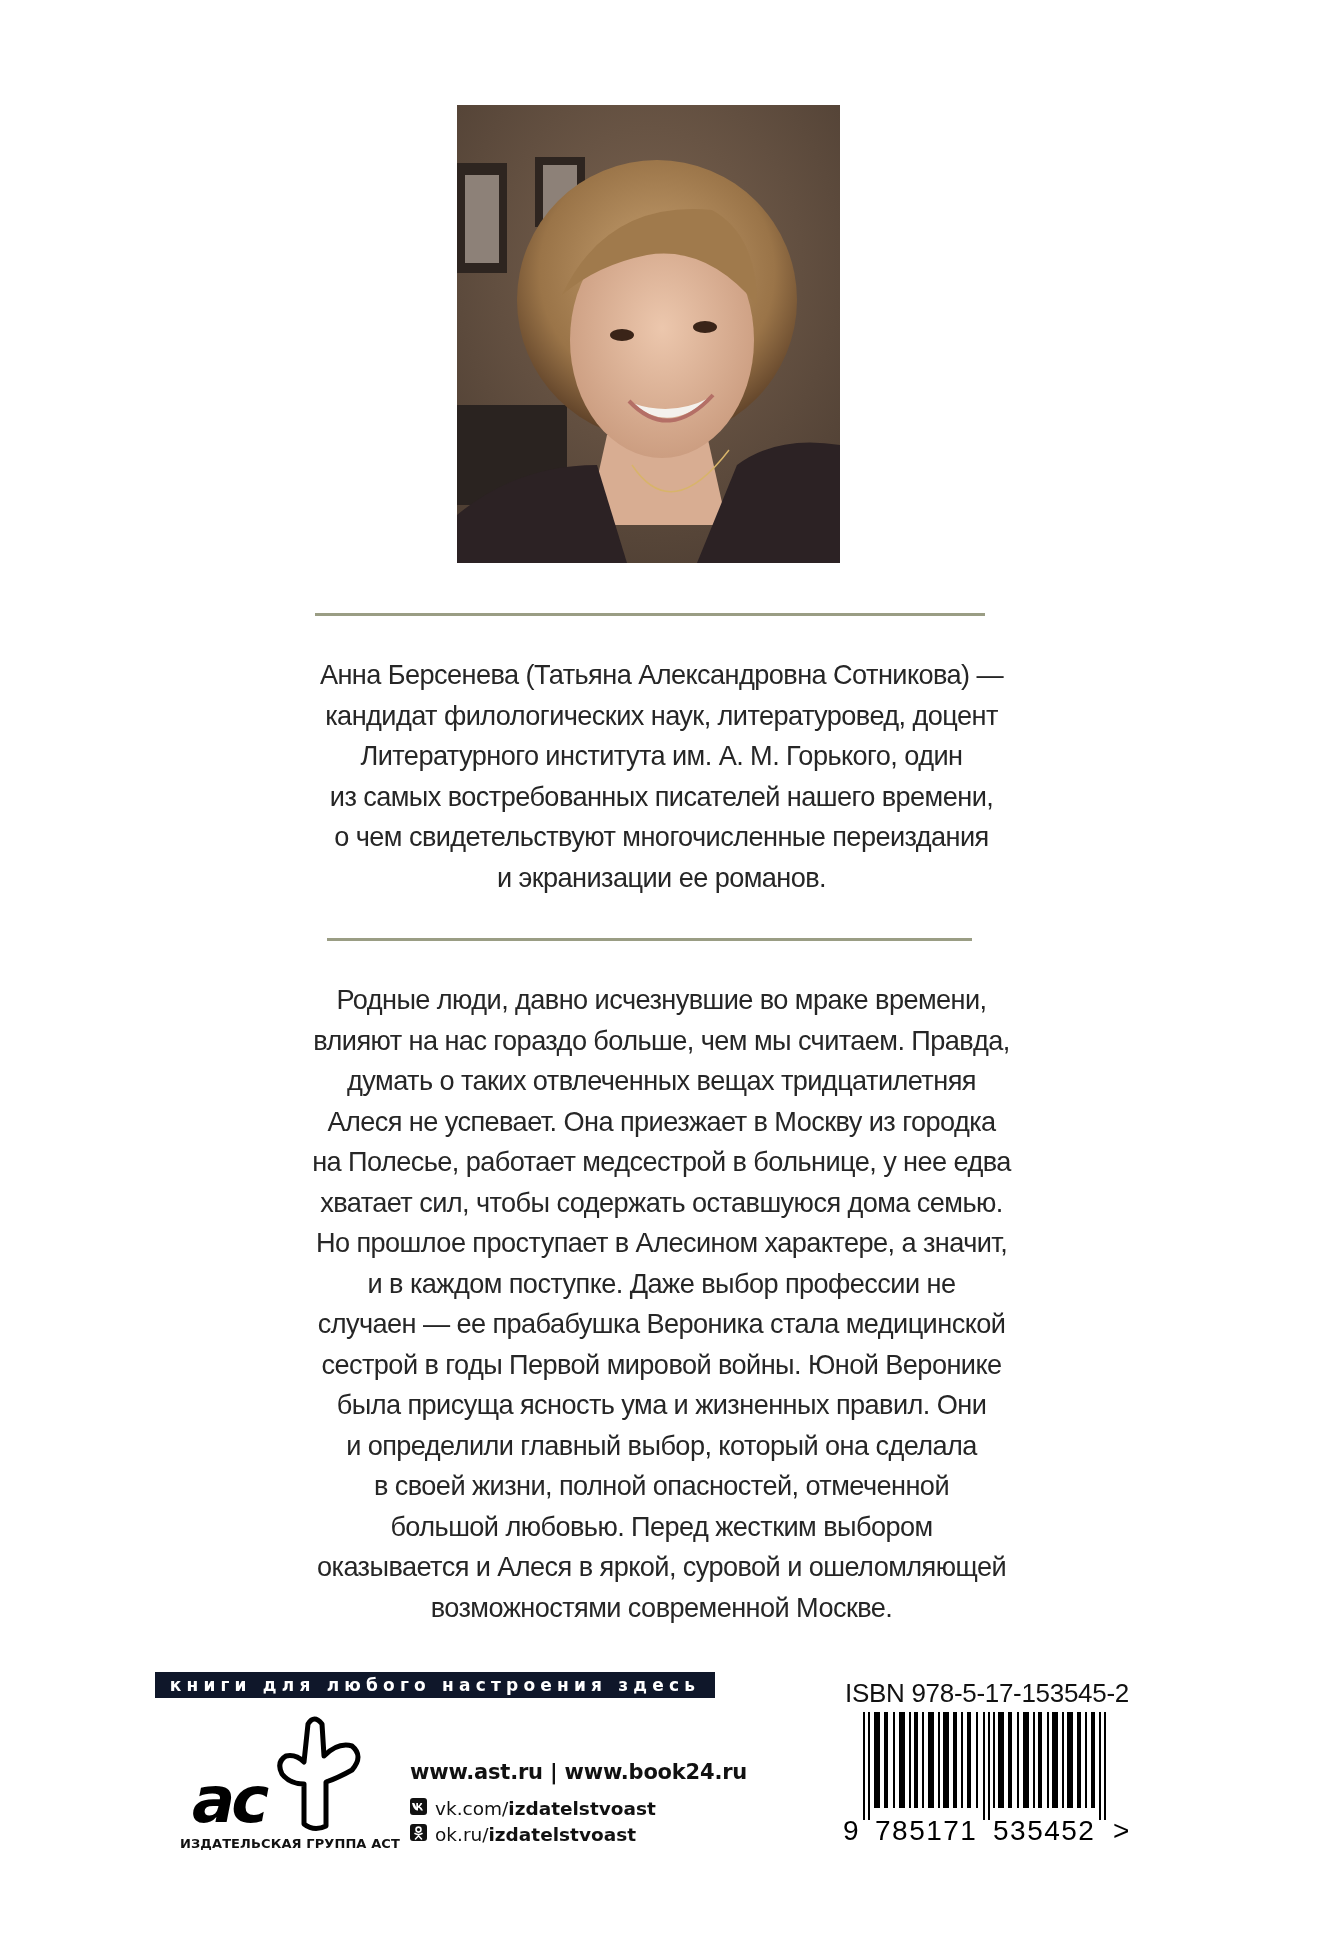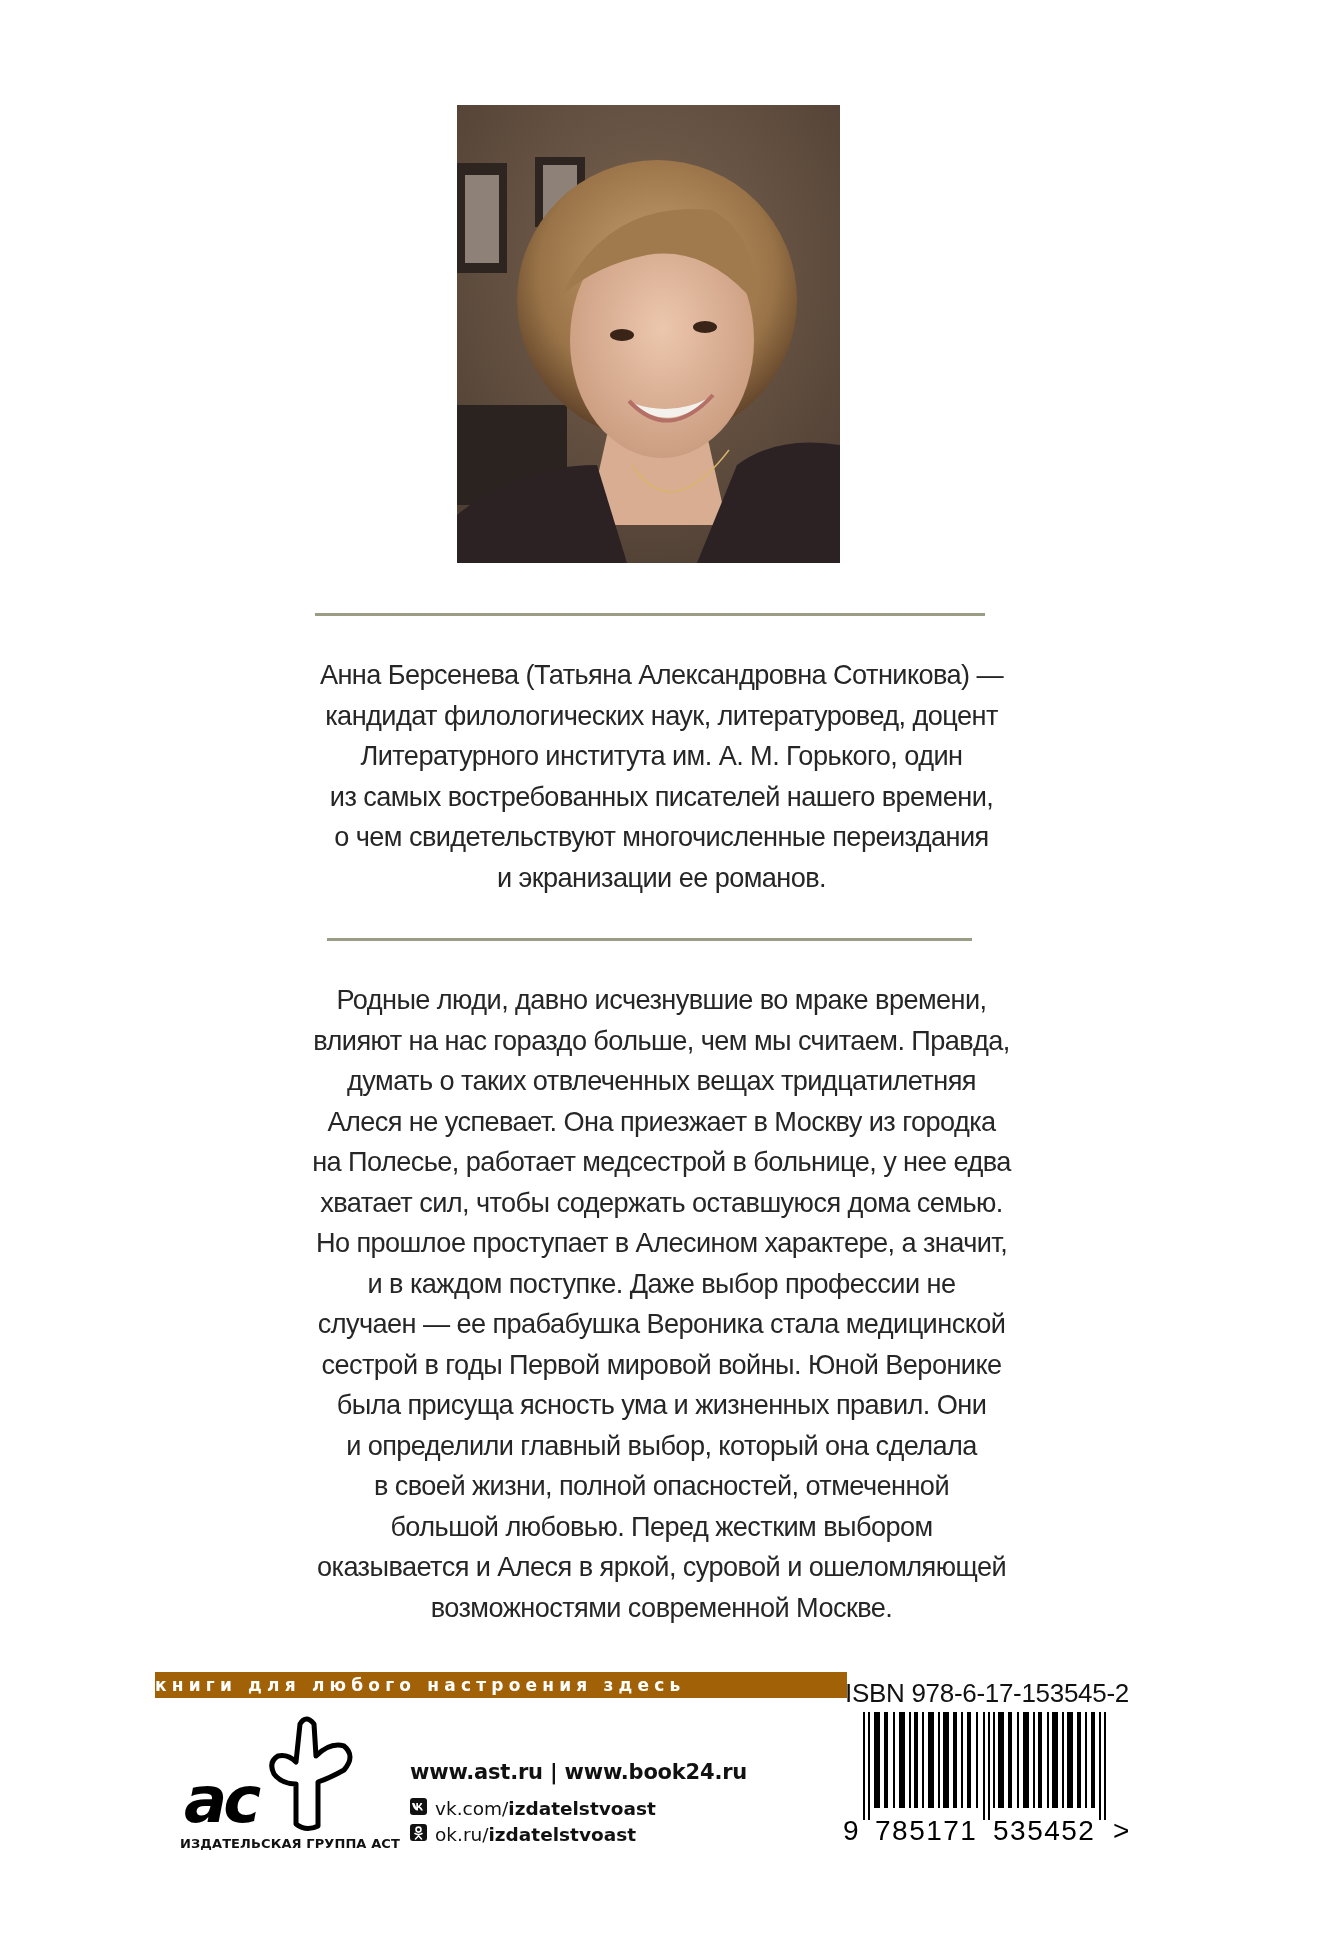--- a/index.html
+++ b/index.html
@@ -15,26 +15,26 @@
     .divider.d2 { left: 327px; width: 645px; top: 938px; }
 
     .para { position: absolute; left: 190px; width: 943px; text-align: center;
             font-family: "Liberation Sans", sans-serif; font-size: 28px;
             line-height: 40.5px; color: #262626; letter-spacing: -0.6px;
             transform: scaleX(0.97); transform-origin: center top; }
     .para .line { display: block; white-space: nowrap; }
     .para.bio { top: 655px; }
     .para.annot { top: 980px; }
 
-    .slogan { position: absolute; left: 155px; top: 1672px; width: 692px; height: 26px;
-              background: #a16207; color: #fff; font-family: "DejaVu Sans", sans-serif;
+    .slogan { position: absolute; left: 155px; top: 1672px; width: 560px; height: 26px;
+              background: #0f172a; color: #fff; font-family: "DejaVu Sans", sans-serif;
               font-weight: bold; font-size: 17px; letter-spacing: 5.2px; line-height: 26px;
-              white-space: nowrap; }
-
-    .logo { position: absolute; left: 180px; top: 1712px; width: 220px; height: 130px; }
+              text-align: center; white-space: nowrap; }
+
+    .logo { position: absolute; left: 188px; top: 1712px; width: 220px; height: 130px; }
     .logo svg { display: block; }
     .logo-caption { position: absolute; left: 180px; top: 1836px; font-family: "DejaVu Sans", sans-serif;
                     font-weight: bold; font-size: 13px; color: #111; white-space: nowrap;
                     letter-spacing: 0.1px; }
 
     .links { position: absolute; left: 410px; top: 1760px; font-family: "DejaVu Sans", sans-serif; color: #111; }
     .links .sites { font-weight: bold; font-size: 21px; white-space: nowrap; letter-spacing: -0.2px; }
     .links .social { display: flex; margin-top: 14px; font-size: 18.5px; white-space: nowrap; height: 24px; }
     .links .social + .social { margin-top: 2px; }
     .links .social b { font-weight: bold; }
@@ -155,21 +155,21 @@
       <svg width="11" height="14" viewBox="0 0 11 14">
           <circle cx="5.5" cy="3.6" r="2.5" stroke="#fff" stroke-width="1.6" fill="none"></circle>
           <path d="M2 7.5 Q5.5 9.5 9 7.5 M5.5 9 L5.5 9.6 M2.5 13 L5.5 9.8 L8.5 13" stroke="#fff" stroke-width="1.6" fill="none" stroke-linecap="round"></path>
         </svg>
     </span>
     <span>ok.ru/</span>
       <b>izdatelstvoast</b>
   </div>
 </div>
 
-<div class="isbn">ISBN 978-6-17-153545-2</div>
+<div class="isbn">ISBN 978-5-17-153545-2</div>
 
 <div class="barcode">
   <svg width="290" height="140" viewBox="0 0 290 140">
     <g fill="#000">
       <rect x="20" y="0" width="2" height="108"></rect>
         <rect x="25" y="0" width="2" height="108"></rect>
       <rect x="31" y="0" width="6" height="96"></rect>
         <rect x="41" y="0" width="4" height="96"></rect>
       <rect x="50" y="0" width="2" height="96"></rect>
         <rect x="56" y="0" width="6" height="96"></rect>

